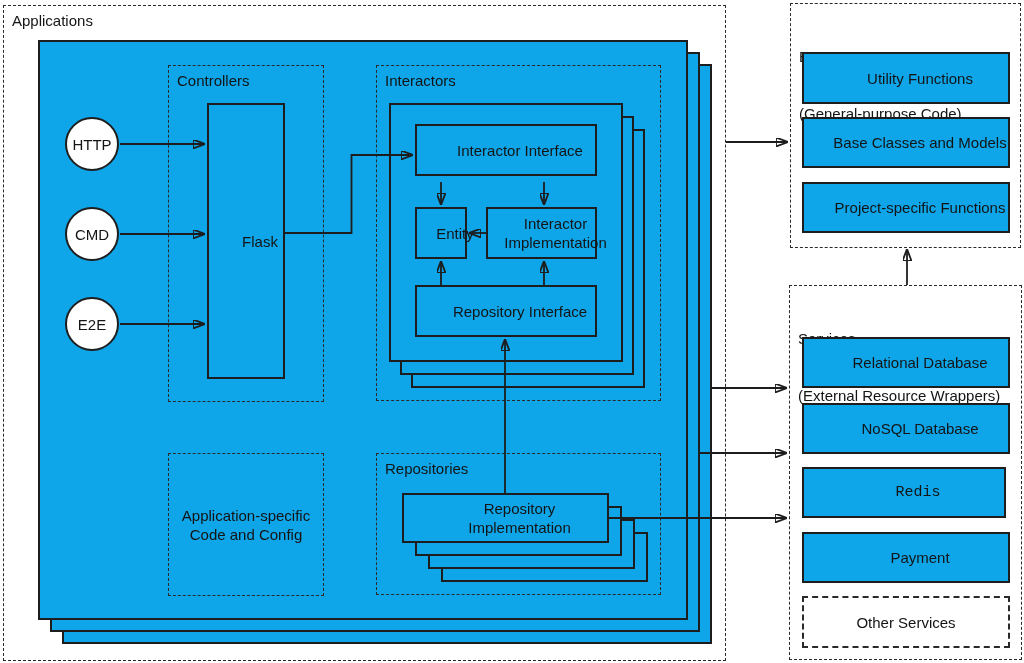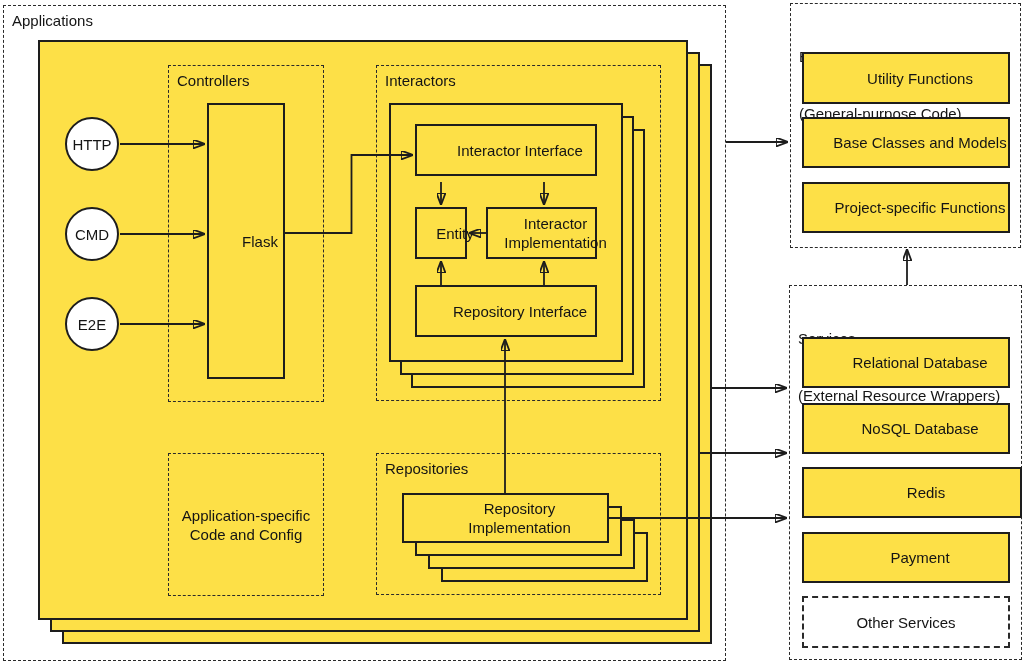--- a/index.html
+++ b/index.html
@@ -2,21 +2,21 @@
 <html><head>
 <meta charset="utf-8">
 <style>
   html,body { margin:0; padding:0; background:#ffffff; }
   #canvas {
     position:relative; width:1024px; height:663px; background:#ffffff;
     font-family:"Liberation Sans","DejaVu Sans",sans-serif;
     color:#141414; font-size:15px; overflow:hidden;
   }
   .dashed  { position:absolute; border:1.5px dashed #2a2a2a; box-sizing:border-box; background:transparent; }
-  .solid   { position:absolute; border:2px solid #1d1d1d; box-sizing:border-box; background:#fde047;padding-left:28px; }
+  .solid   { position:absolute; border:2px solid #1d1d1d; box-sizing:border-box; background:#0ea5e9;padding-left:28px; }
   .center  { display:flex; align-items:center; justify-content:center; text-align:center; line-height:19px; }
   .grouplabel { position:absolute; top:5px; left:8px; line-height:19px; white-space:pre; }
   .circle  { position:absolute; width:54px; height:54px; border:2px solid #1d1d1d; border-radius:50%;
              background:#fff; box-sizing:border-box; display:flex; align-items:center; justify-content:center; }
   svg.overlay { position:absolute; left:0; top:0; pointer-events:none; }
   svg.overlay path, svg.overlay line { stroke:#1d1d1d; stroke-width:1.8; fill:none; }
 </style>
 </head>
 <body>
 
@@ -102,21 +102,21 @@
       <div>Services</div>
       <div>(External Resource Wrappers)</div>
     </div>
   </div>
   <div class="solid center" style="left:802px; top:337px; width:208px; height:51px;">
     <span>Relational Database</span>
   </div>
   <div class="solid center" style="left:802px; top:403px; width:208px; height:51px;">
     <span>NoSQL Database</span>
   </div>
-  <div class="solid center" style="left:802px; top:467px; width:220px; height:51px;">
+  <div class="solid center" style="left:802px; top:467px; width:204px; height:51px;font-family:Liberation Mono, monospace;">
     <span>Redis</span>
   </div>
   <div class="solid center" style="left:802px; top:532px; width:208px; height:51px;">
     <span>Payment</span>
   </div>
   <div class="dashed center" style="left:802px; top:596px; width:208px; height:52px; border-width:2px;">
     <span>Other Services</span>
   </div>
 
   <svg class="overlay" width="1024" height="663" viewBox="0 0 1024 663">

